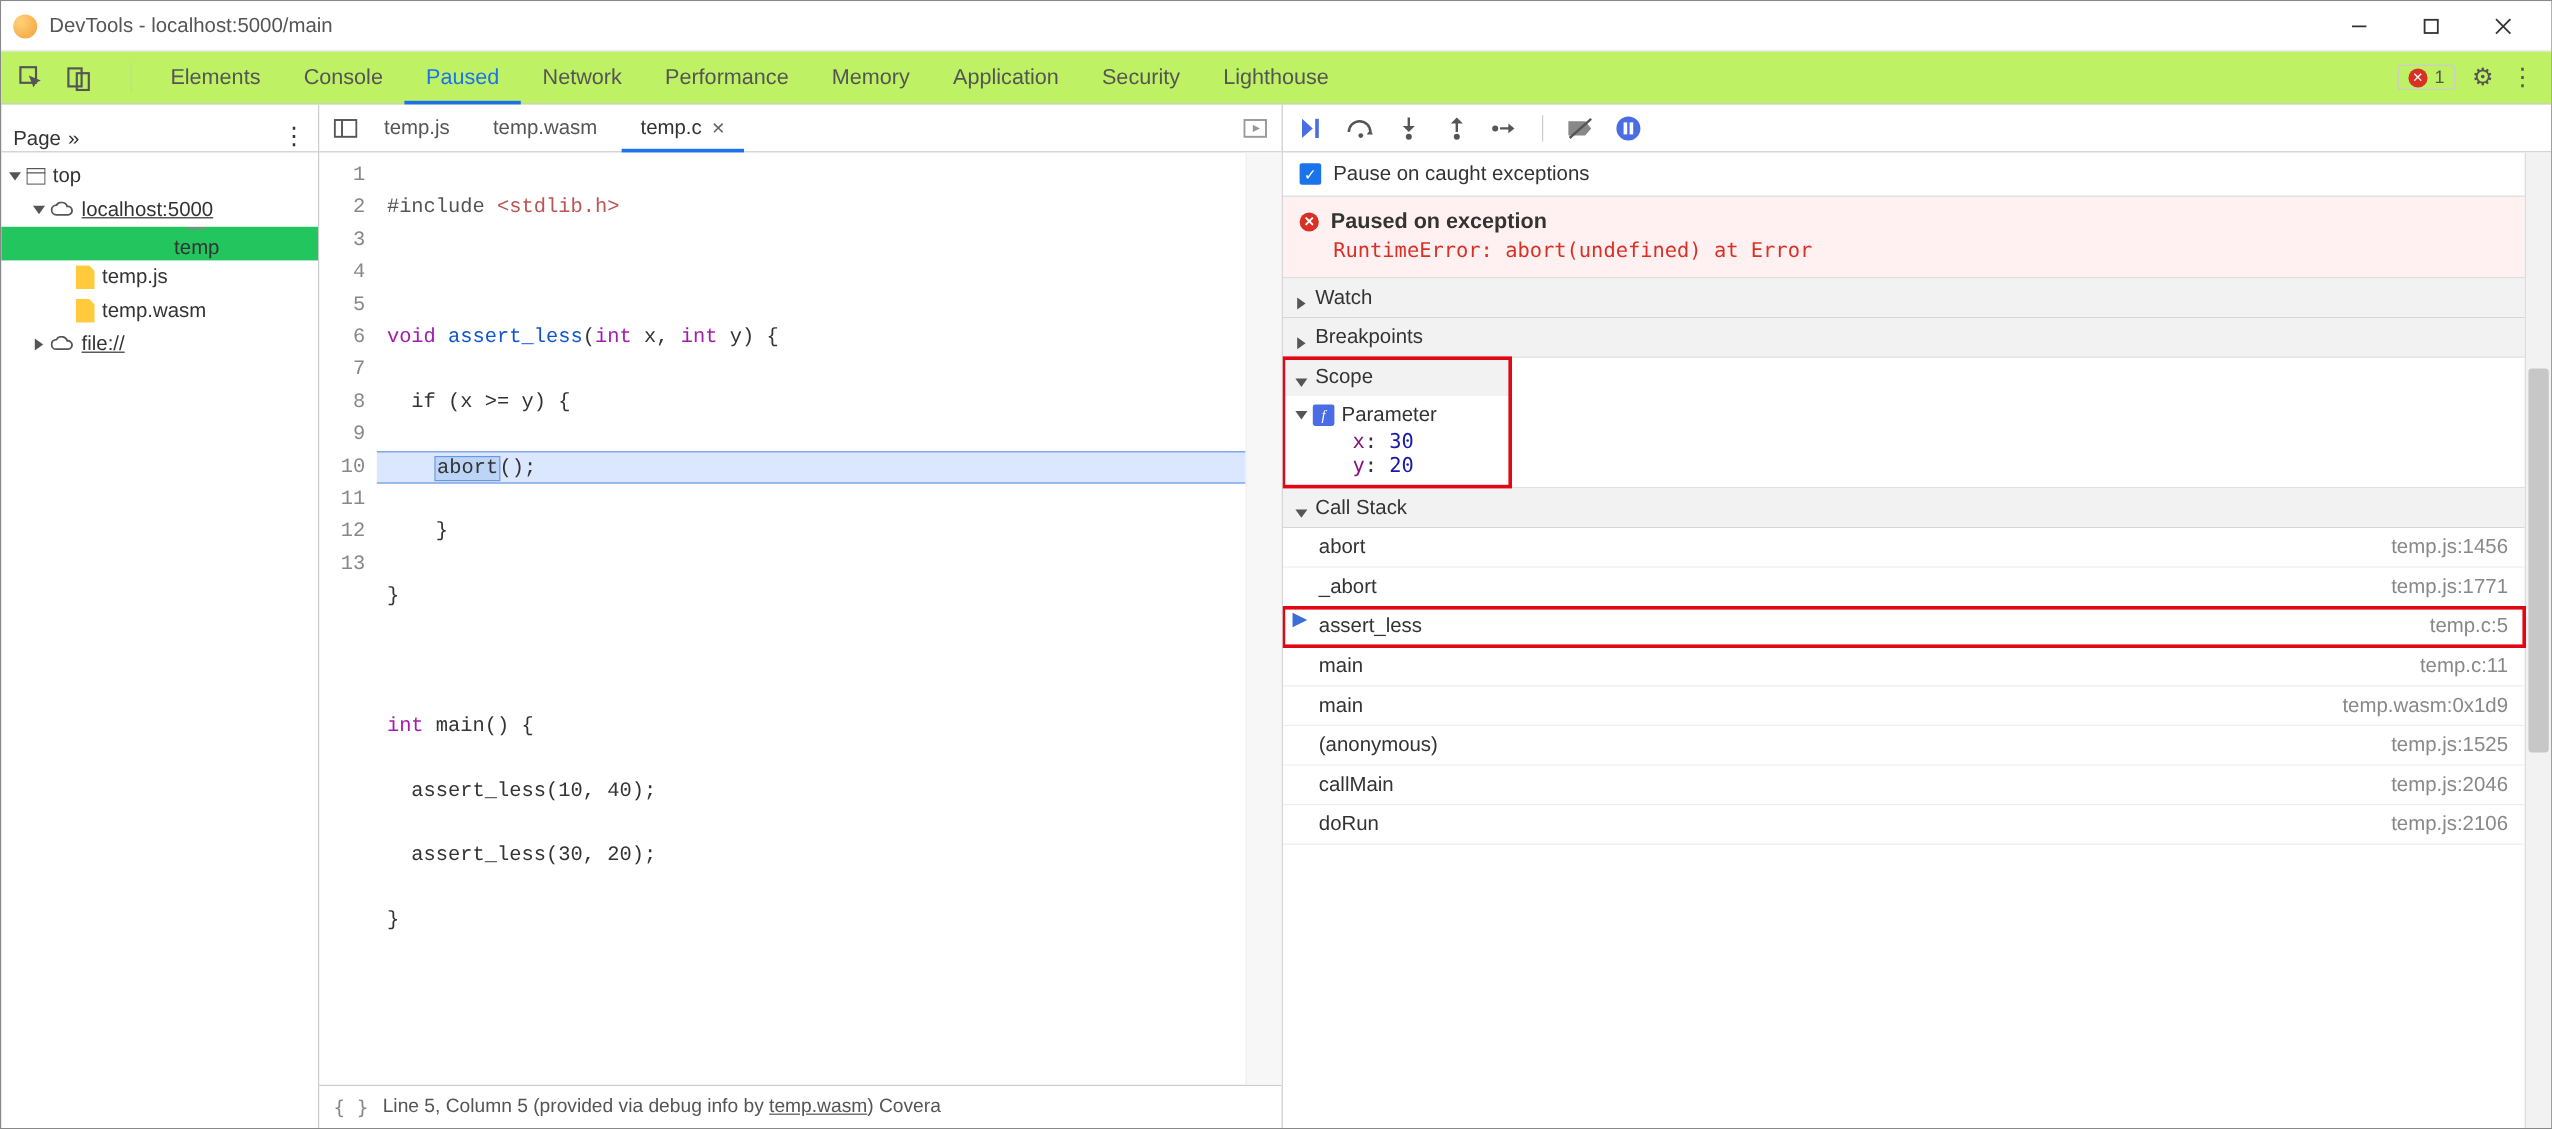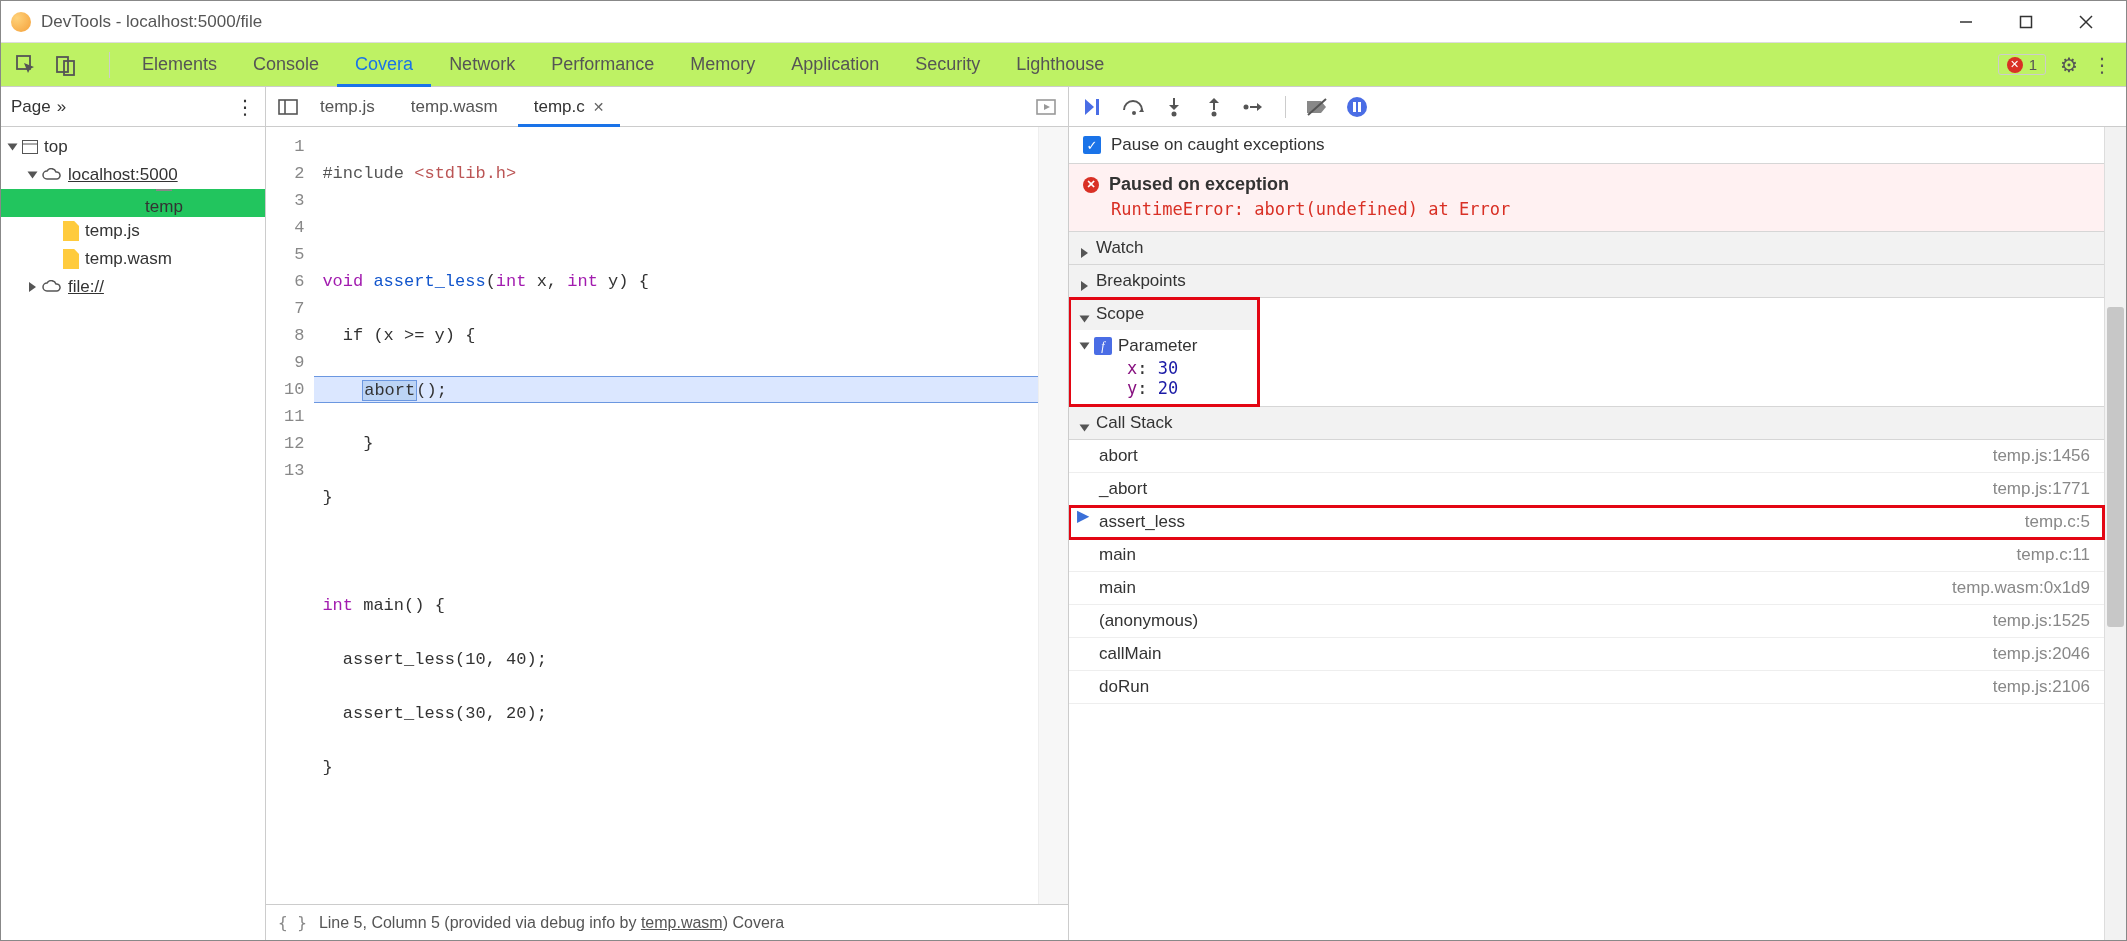--- a/index.html
+++ b/index.html
@@ -22,21 +22,21 @@
   .toptabs .right { margin-left: auto; display:flex; align-items:center; gap:14px; }
   .err-badge { display:flex; align-items:center; border:1px solid #ccc; border-radius:3px; padding:1px 8px; font-size:15px; gap:6px;}
   .err-circle { width:16px; height:16px; border-radius:50%; background:#d93025; color:#fff; font-size:11px; display:flex; align-items:center; justify-content:center;}
   .gear, .kebab { font-size:20px; color:#555; }
   
   
   .main { flex:1; display:flex; overflow:hidden; }
   
   
   .nav { width: 265px; border-right:1px solid #ccc; display:flex; flex-direction:column; }
-  .nav-header { height:40px; border-bottom:1px solid #ccc; display:flex; align-items:center; padding:0 10px; font-size:17px; color:#333; }
+  .nav-header { height:40px; border-bottom:1px solid #ccc; display:flex; align-items:flex-end; padding:0 10px; font-size:17px; color:#333; }
   .nav-header .chev { margin: 0 6px;}
   .nav-header .more { margin-left:auto; font-size:20px; }
   .tree { padding: 6px 0; font-size:17px; }
   .tree .row { display:flex; align-items:center; height:28px; padding-left: 8px; gap:6px;}
   .tree .row.d1 { padding-left: 28px; text-decoration: underline;}
   .tree .row.d2 { padding-left: 62px;}
   .tree .row.sel { background:#22c55e;flex-direction:column;}
   .fico { width:16px; height:20px; }
   .fico.doc { background:#888; clip-path: polygon(0 0, 70% 0, 100% 25%, 100% 100%, 0 100%);}
   .fico.js { background:#ffcb3d; clip-path: polygon(0 0, 70% 0, 100% 25%, 100% 100%, 0 100%);}
@@ -98,21 +98,21 @@
   
   svg { display:block;}
 </style>
 </head>
 <body>
 
 <div class="window">
 
   <div class="titlebar">
     <span class="app-icon"></span>
-    <span>DevTools - localhost:5000/file</span>
+    <span>DevTools - localhost:5000/main</span>
     <span class="spacer"></span>
     <span class="win-btn">
         <svg width="14" height="14">
           <line x1="1" y1="7" x2="13" y2="7" stroke-width="1.5"></line>
         </svg>
       </span>
     <span class="win-btn">
         <svg width="14" height="14">
           <rect x="1.5" y="1.5" width="11" height="11" stroke-width="1.5"></rect>
         </svg>
@@ -134,21 +134,21 @@
       </span>
     <span class="ti">
         <svg width="22" height="22" fill="none" stroke="#555" stroke-width="1.8">
           <rect x="2" y="3" width="11" height="15"></rect>
           <rect x="9" y="7" width="10" height="14"></rect>
         </svg>
       </span>
     <span class="sep"></span>
     <span class="tab">Elements</span>
     <span class="tab">Console</span>
-    <span class="tab active">Covera</span>
+    <span class="tab active">Paused</span>
     <span class="tab">Network</span>
     <span class="tab">Performance</span>
     <span class="tab">Memory</span>
     <span class="tab">Application</span>
     <span class="tab">Security</span>
     <span class="tab">Lighthouse</span>
     <span class="right">
       <span class="err-badge">
           <span class="err-circle">✕</span>
           <span>1</span>

